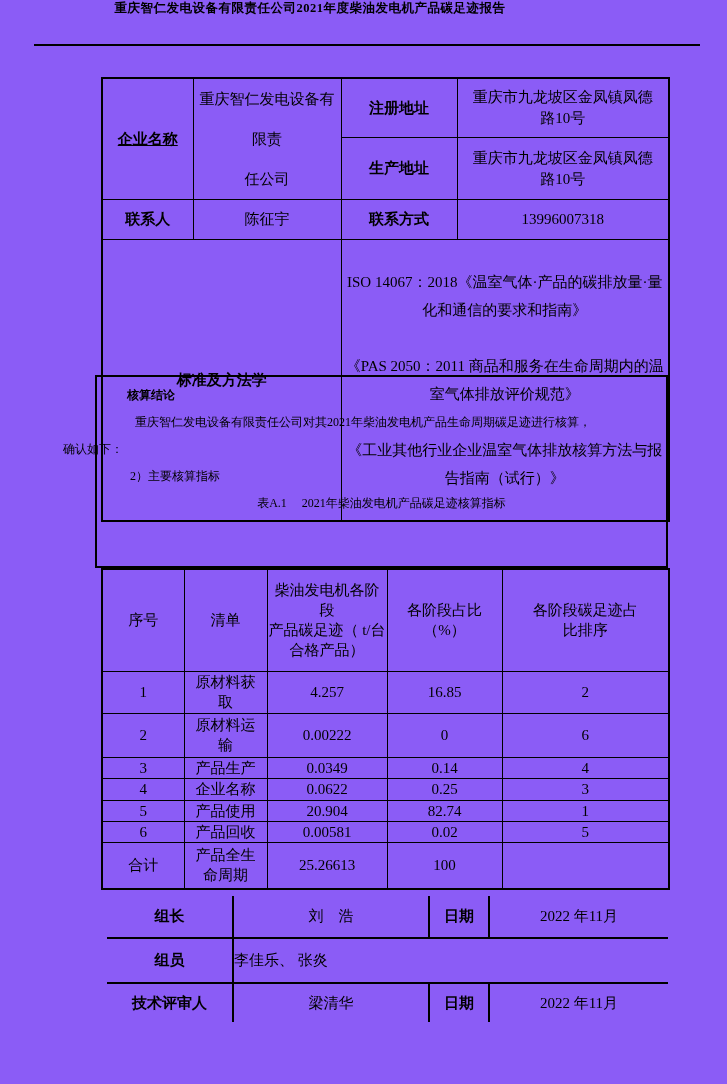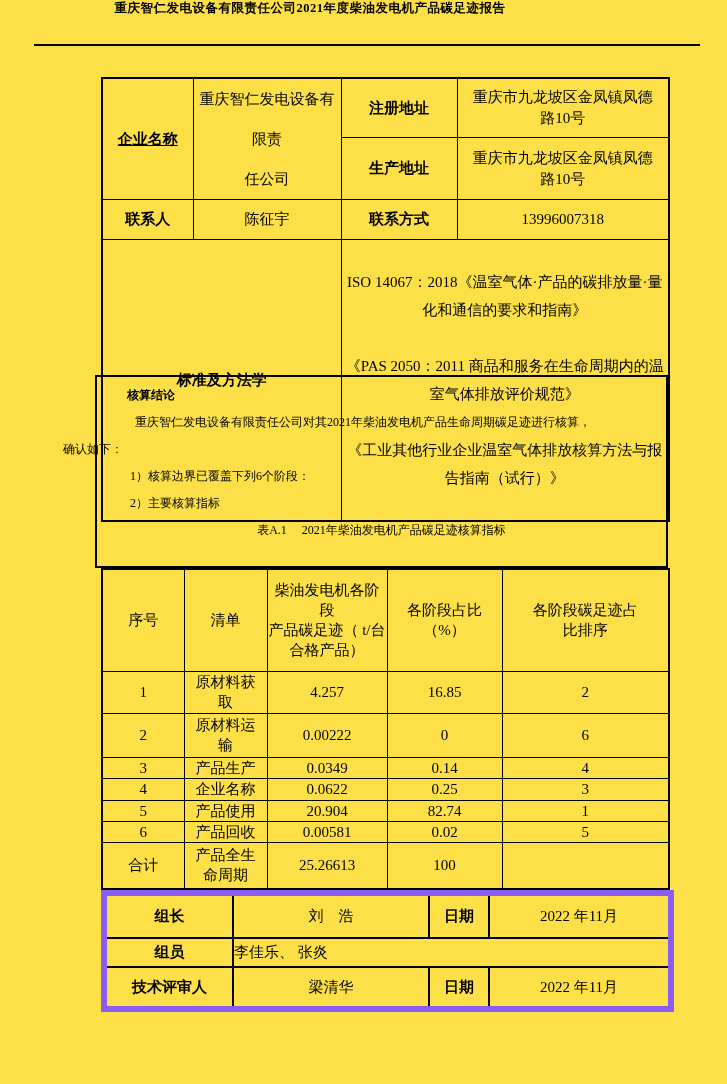--- a/index.html
+++ b/index.html
@@ -1,19 +1,19 @@
 <!DOCTYPE html>
 <html><head>
 <meta charset="utf-8">
 <style>
   * { margin:0; padding:0; box-sizing:border-box; }
   html,body { background:#888; }
   .page {
     position:relative; width:727px; height:1084px; margin:0 auto;
-    background:#fde047; overflow:hidden;
+    background:#8b5cf6; overflow:hidden;
     font-family:"Liberation Serif","DejaVu Serif",serif;
     color:#000;
   }
   .abs { position:absolute; }
 
   
   .doc-title {
     left:0; top:26; width:620px; text-align:center;
     font-size:12.5px; font-weight:bold; letter-spacing:0.5px;
   }
@@ -101,21 +101,20 @@
 告指南（试行）》</div>
       </td>
     </tr>
   </tbody>
     </table>
 
   <div class="abs conclusion-box">
     <div class="c-title">核算结论</div>
     <div class="c-line1">重庆智仁发电设备有限责任公司对其2021年柴油发电机产品生命周期碳足迹进行核算，</div>
     <div class="c-line2">确认如下：</div>
-    <div class="c-item">1）核算边界已覆盖下列6个阶段：</div>
     <div class="c-item">2）主要核算指标</div>
     <div class="c-caption">表A.1　 2021年柴油发电机产品碳足迹核算指标</div>
   </div>
 
   <table class="abs data-table">
     <colgroup>
         <col style="width:82px">
         <col style="width:83px">
         <col style="width:120px">
         <col style="width:115px">
@@ -194,21 +193,21 @@
         <col style="width:60px">
         <col style="width:182px">
       </colgroup>
     <tbody>
         <tr style="height:45px">
       <td class="b">组长</td>
       <td>刘　浩</td>
       <td class="b">日期</td>
       <td>2022 年11月</td>
     </tr>
-    <tr style="height:29px">
+    <tr style="height:45px">
       <td class="b">组员</td>
       <td colspan="3" class="members-cell">李佳乐、 张炎</td>
     </tr>
     <tr style="height:42px">
       <td class="b">技术评审人</td>
       <td>梁清华</td>
       <td class="b">日期</td>
       <td>2022 年11月</td>
     </tr>
   </tbody>

